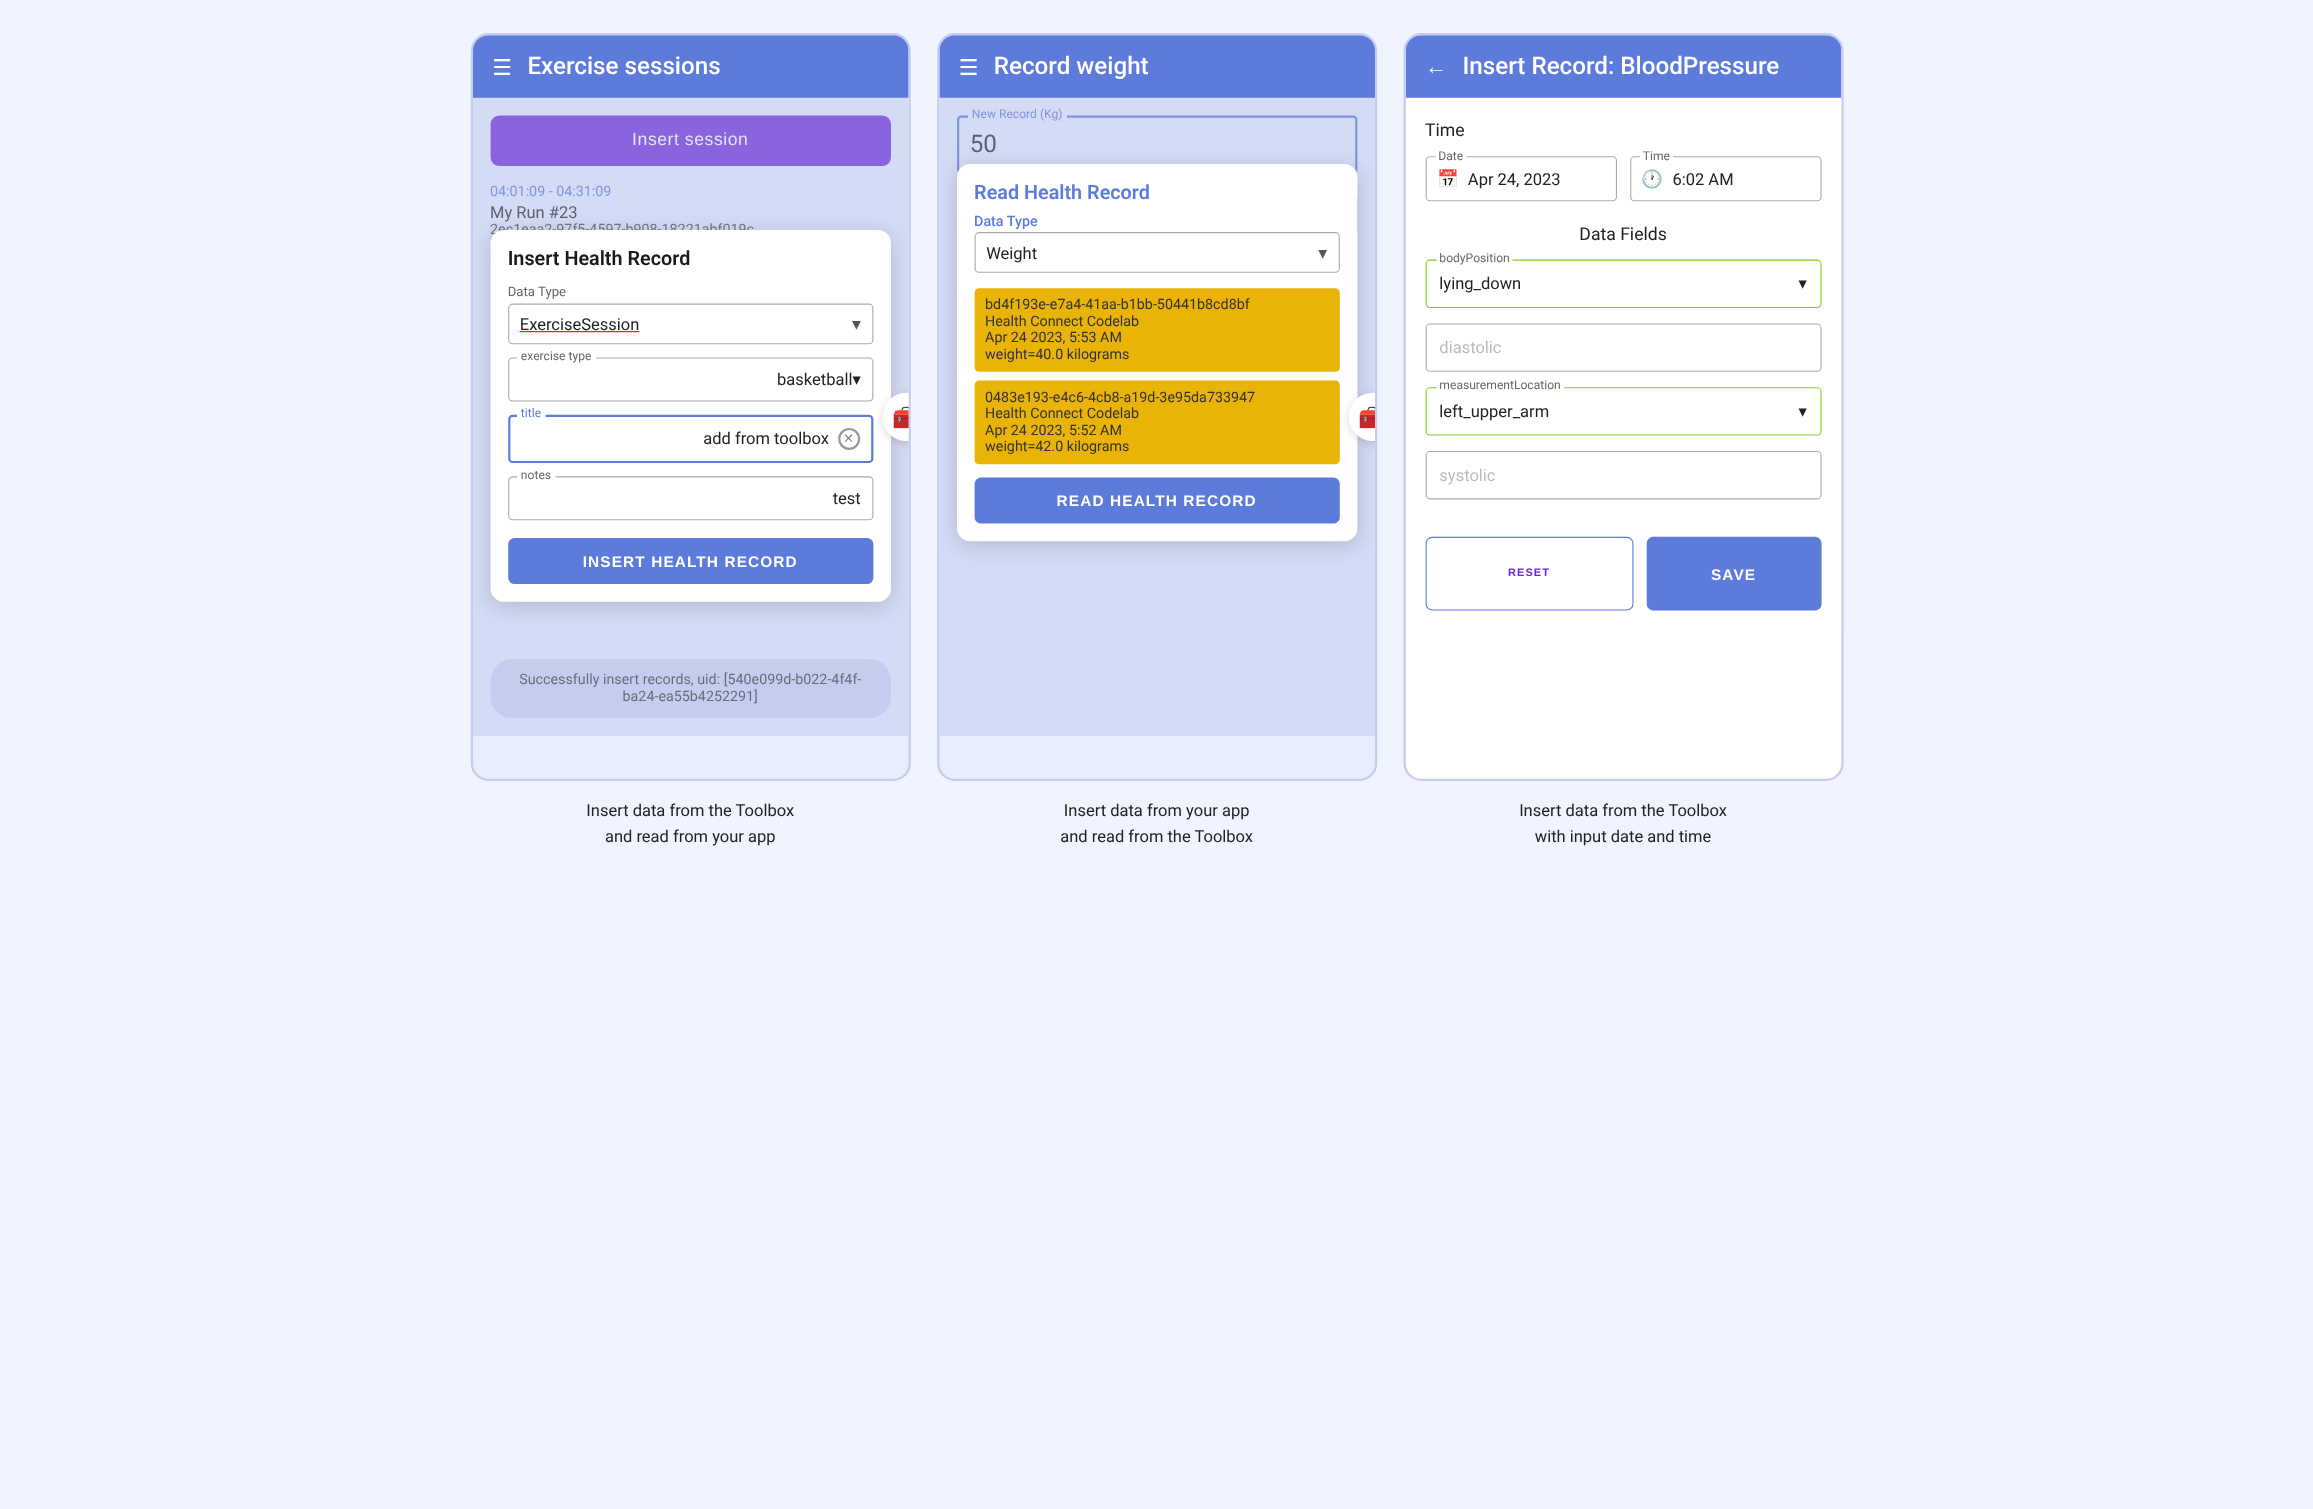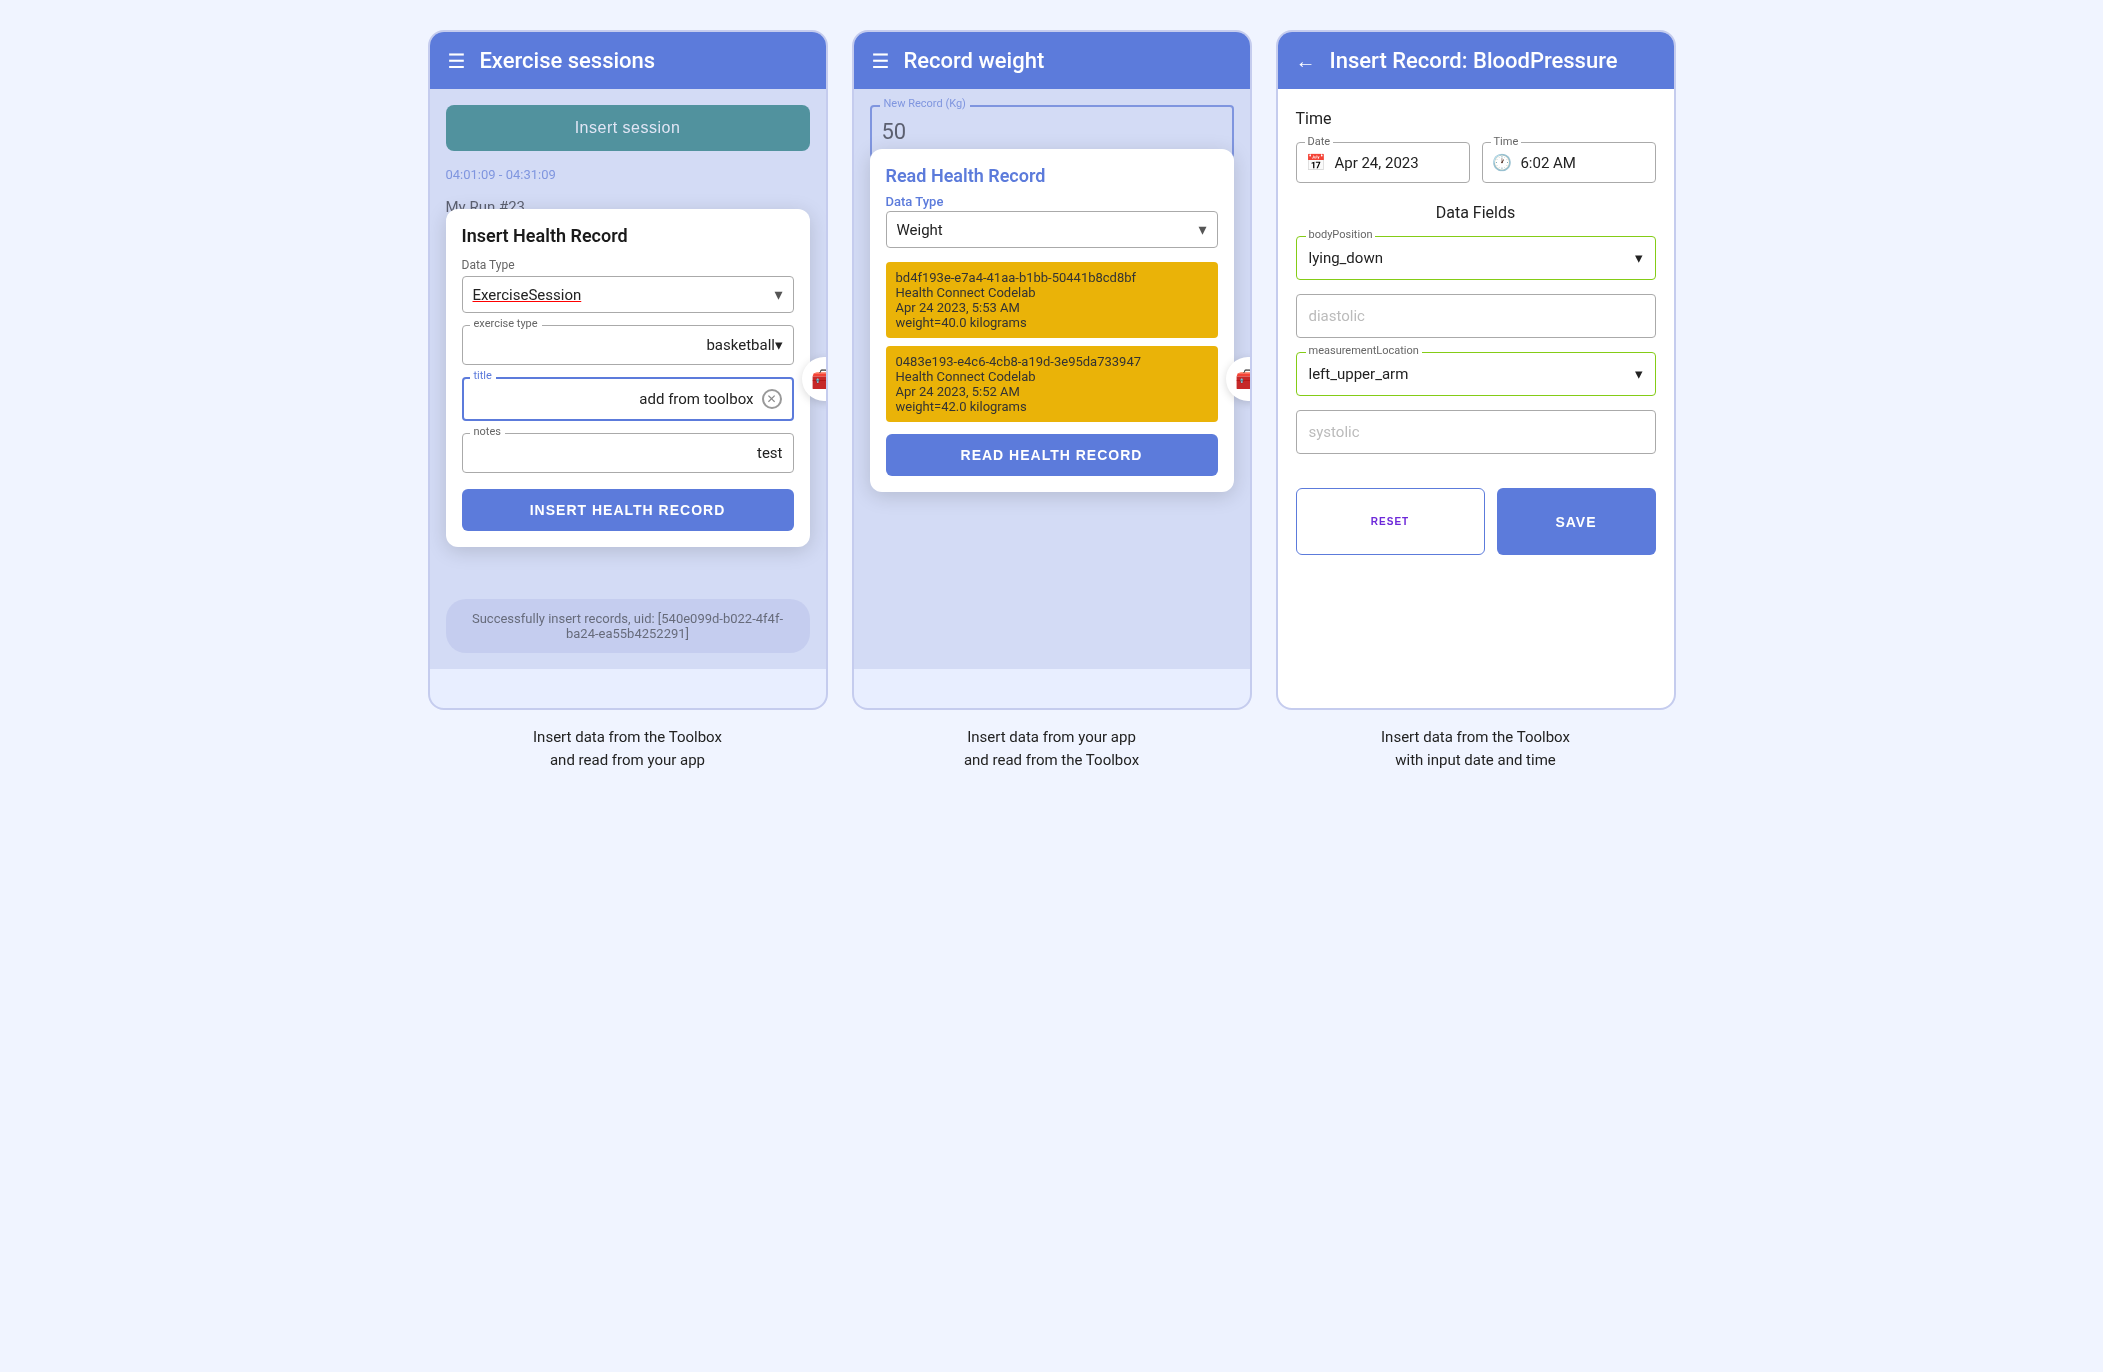--- a/index.html
+++ b/index.html
@@ -55,39 +55,39 @@
     .phone-header .back-icon {
       font-size: 20px;
       color: white;
       cursor: pointer;
     }
     .phone-body {
       padding: 16px;
       background: #e8eeff;
     }
     .insert-session-btn {
-      background: #0f766e;
+      background: #6d28d9;
       color: white;
       border: none;
       border-radius: 8px;
       padding: 14px;
       width: 100%;
       font-size: 16px;
       font-weight: 500;
       cursor: pointer;
       margin-bottom: 16px;
       letter-spacing: 0.5px;
     }
     .session-item {
       margin-bottom: 14px;
     }
     .session-time {
       color: #5c7bdb;
       font-size: 13px;
-      margin-bottom: 16px;
+      margin-bottom: 2px;
     }
     .session-name {
       font-size: 15px;
       color: #222;
     }
     .session-id {
       font-size: 13px;
       color: #444;
     }
     

